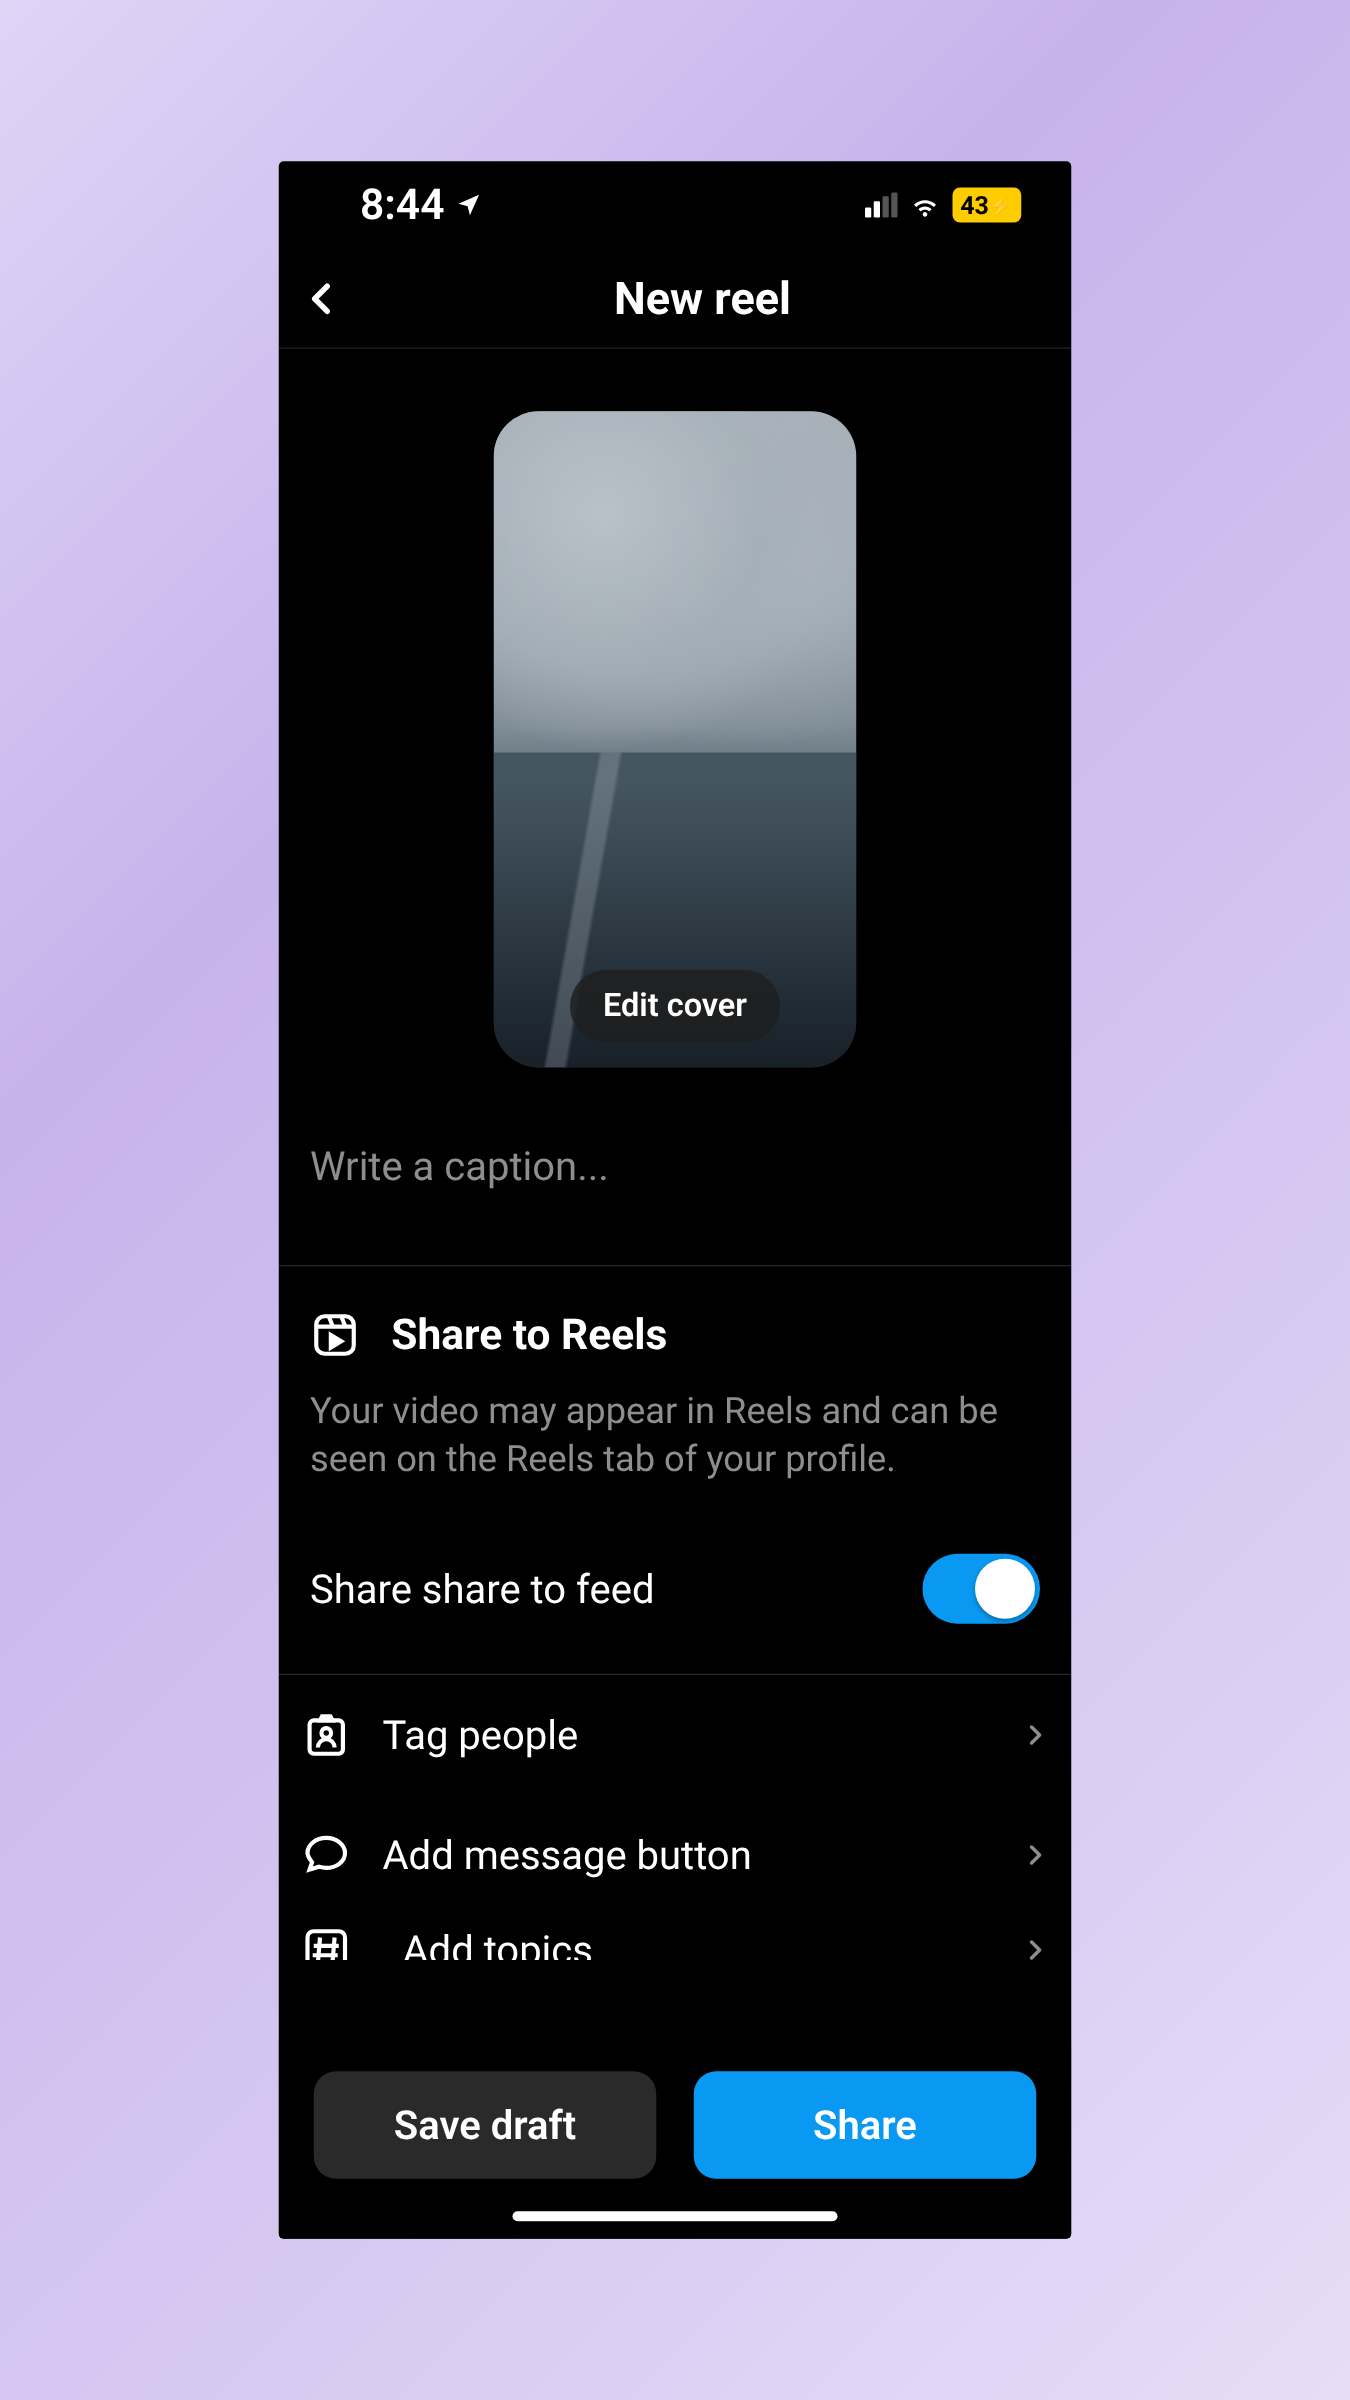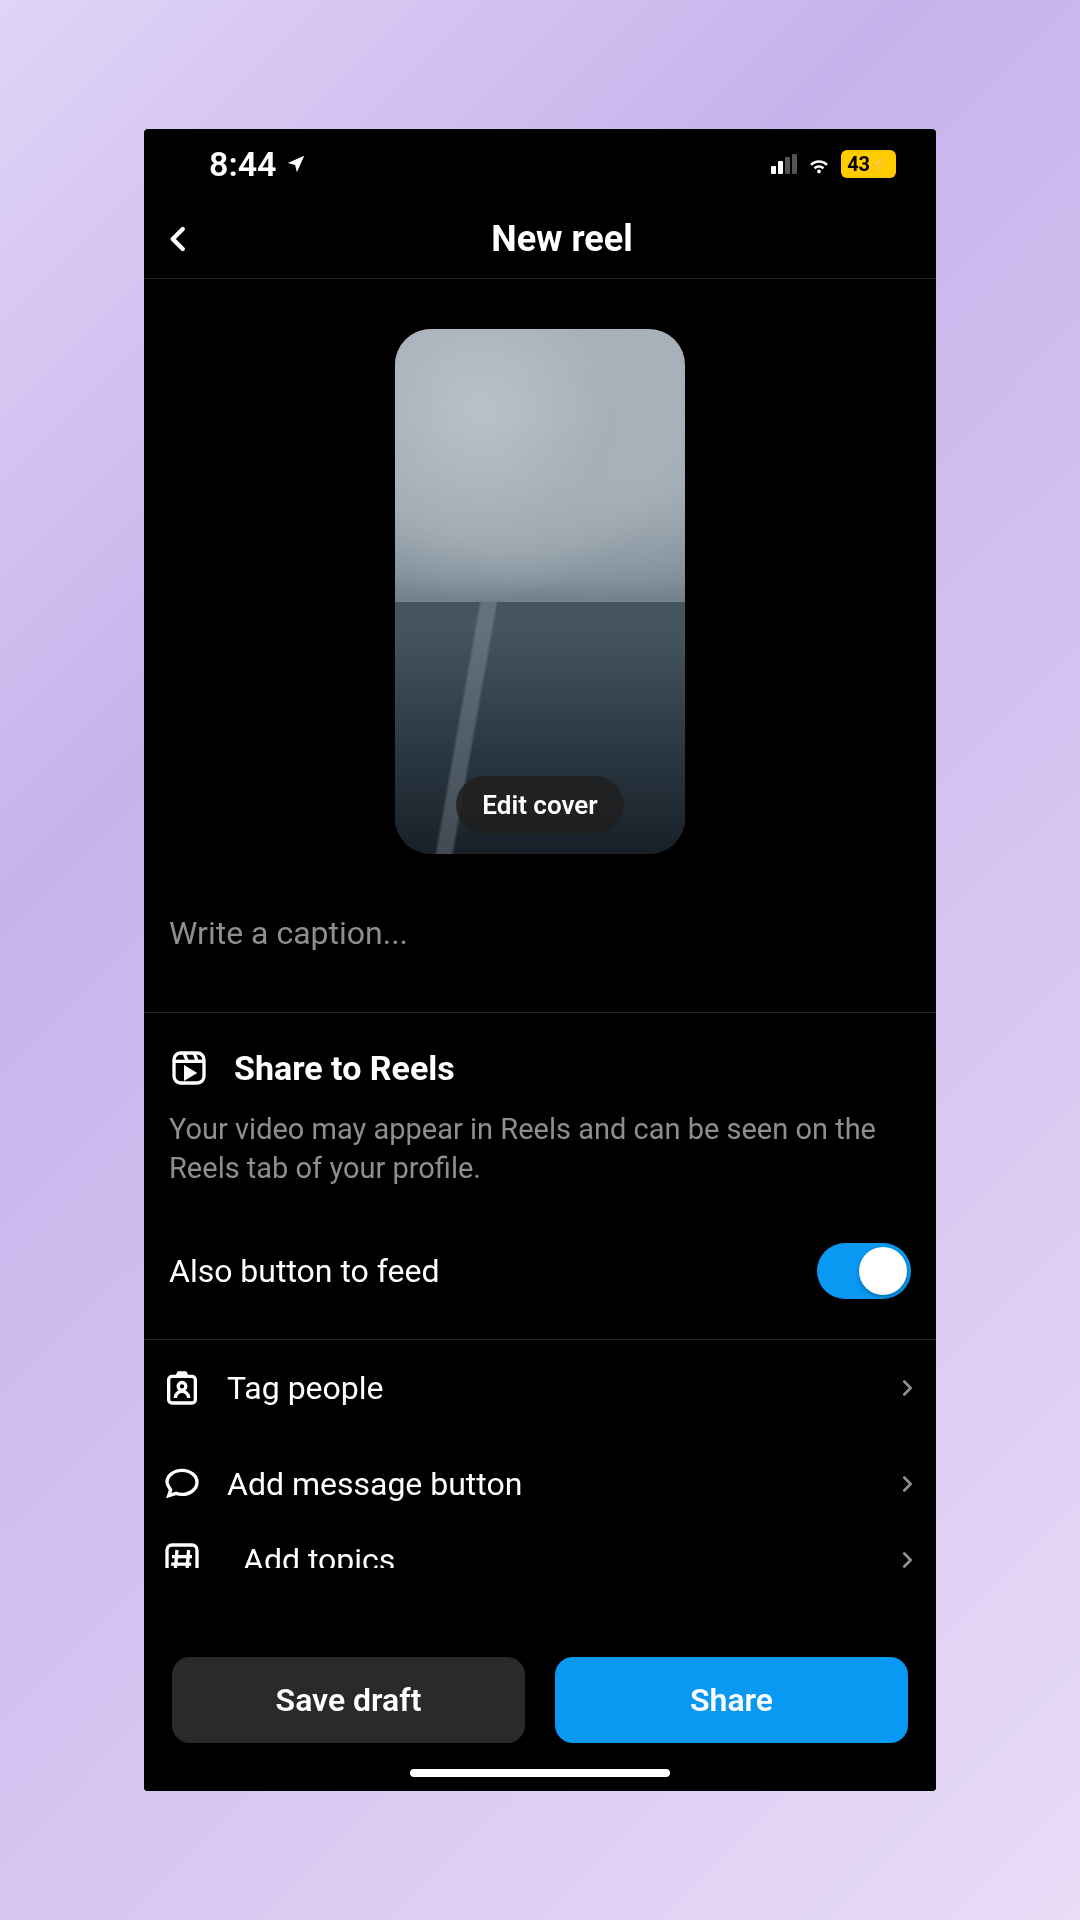--- a/index.html
+++ b/index.html
@@ -5,21 +5,21 @@
     * { margin: 0; padding: 0; box-sizing: border-box; font-family: -apple-system, BlinkMacSystemFont, "Segoe UI", Roboto, sans-serif; }
     body {
       width: 1080px;
       height: 1920px;
       background: linear-gradient(135deg, #e0d4f7 0%, #c7b3eb 30%, #d8c9f2 70%, #e8dcf7 100%);
       display: flex;
       align-items: center;
       justify-content: center;
     }
     .phone {
-      width: 792px;
+      width: 634px;
       height: 1662px;
       background: #000;
       border-radius: 4px;
       overflow: hidden;
       display: flex;
       flex-direction: column;
       position: relative;
     }
     .status-bar {
       height: 70px;
@@ -211,21 +211,21 @@
               <line x1="15" y1="3" x2="17" y2="8"></line>
               <path d="M10 12l5 3-5 3v-6z" fill="#fff"></path>
             </svg>
         </span>
         <span class="share-reels-title">Share to Reels</span>
       </div>
       <div class="share-reels-desc">Your video may appear in Reels and can be seen on the Reels tab of your profile.</div>
     </div>
 
     <div class="toggle-row">
-      <span class="toggle-label">Also button to feed</span>
+      <span class="toggle-label">Share share to feed</span>
       <div class="toggle">
         <div class="toggle-knob"></div>
       </div>
     </div>
 
     <div class="divider"></div>
 
     <div class="options">
       <div class="option-row">
         <span class="icon">

